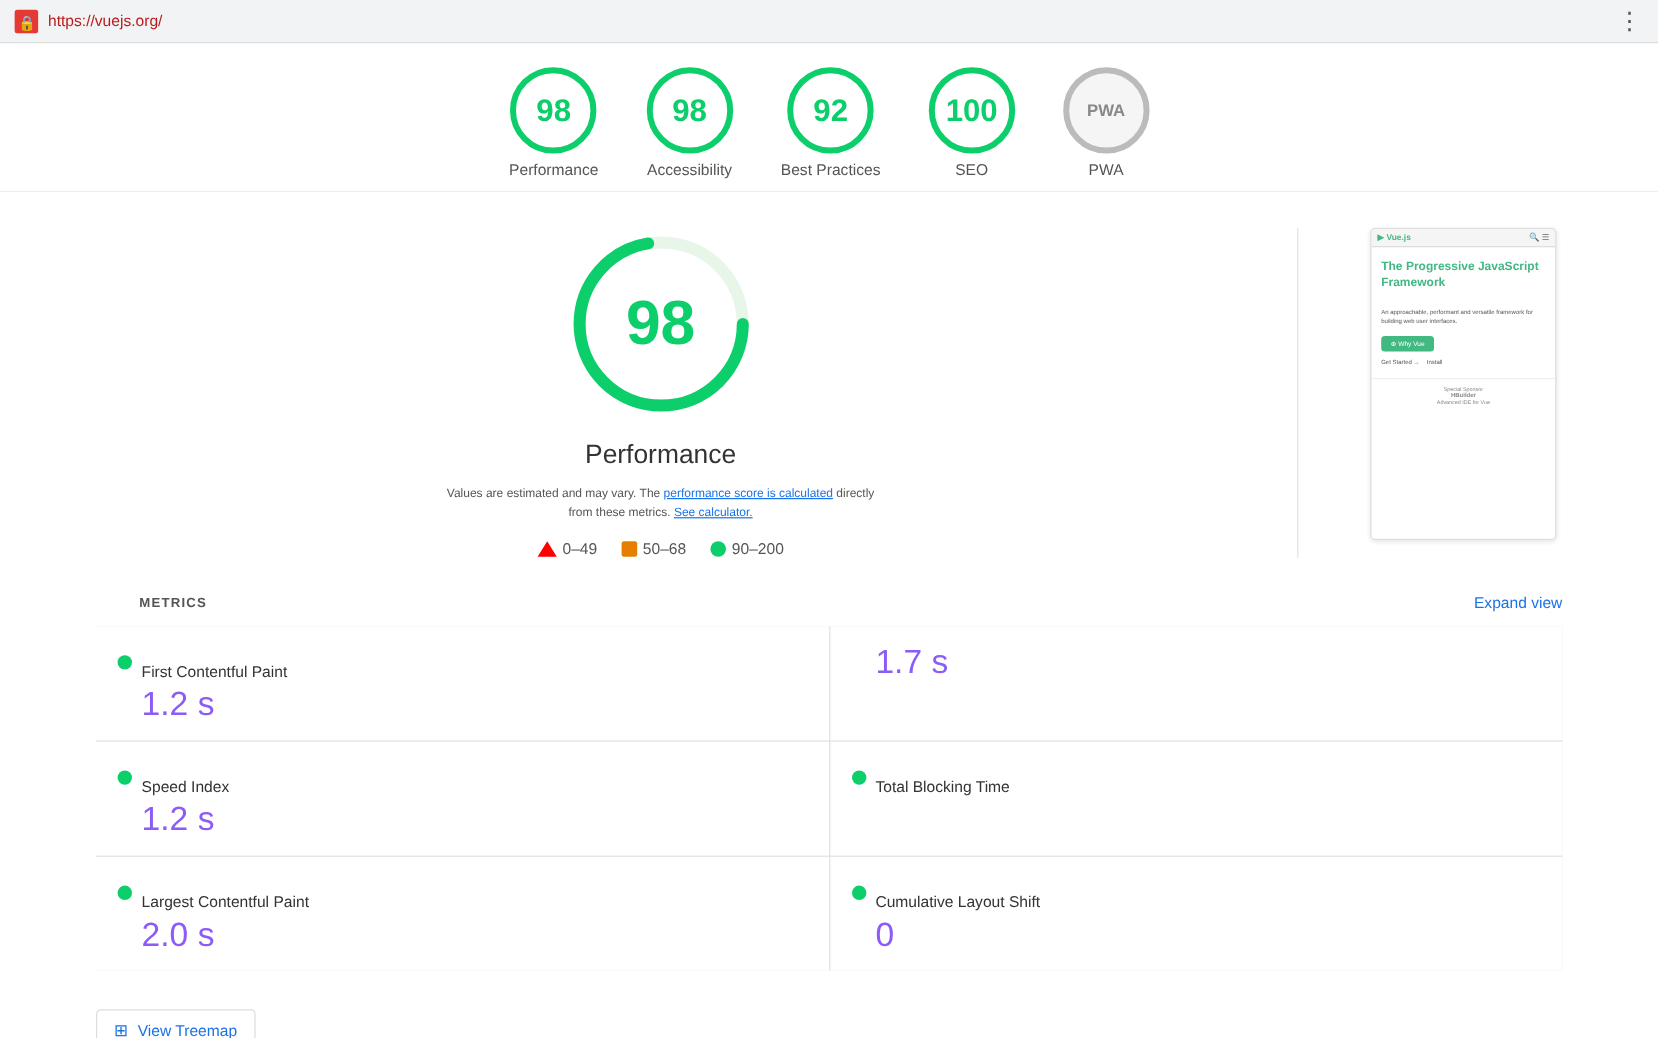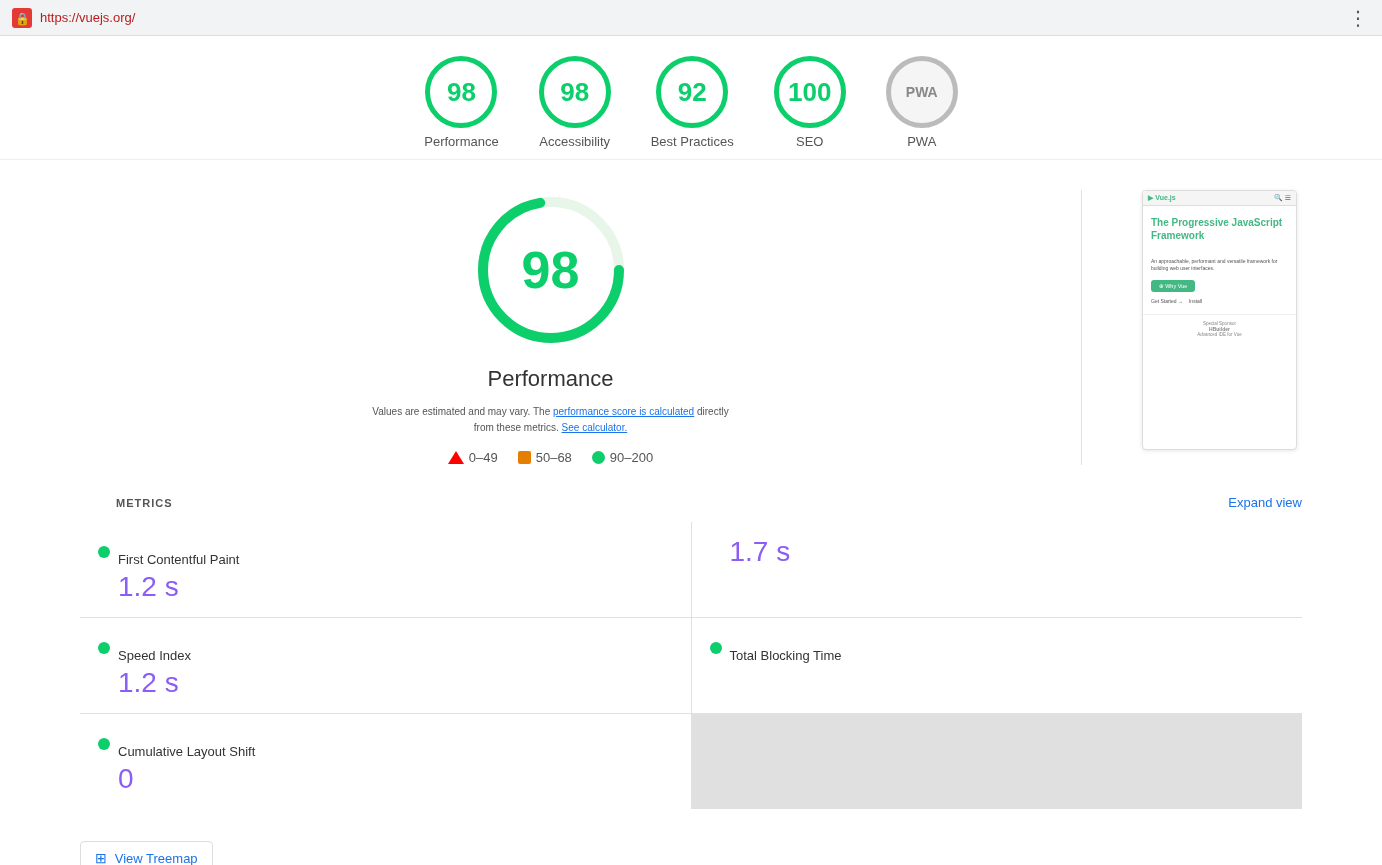--- a/index.html
+++ b/index.html
@@ -254,20 +254,27 @@
     <div class="metric-card">
       <div class="metric-card-header">
         <div class="metric-dot green"></div>
         <span class="metric-name">Total Blocking Time</span>
       </div>
     </div>
 
     <div class="metric-card">
       <div class="metric-card-header">
         <div class="metric-dot green"></div>
+        <span class="metric-name">Largest Contentful Paint</span>
+      </div>
+      <div class="metric-value">2.0 s</div>
+    </div>
+    <div class="metric-card">
+      <div class="metric-card-header">
+        <div class="metric-dot green"></div>
         <span class="metric-name">Cumulative Layout Shift</span>
       </div>
       <div class="metric-value">0</div>
     </div>
   </div>
 </div>
 
 <div class="treemap-section">
   <div class="treemap-btn">
     <span class="treemap-icon">⊞</span>

